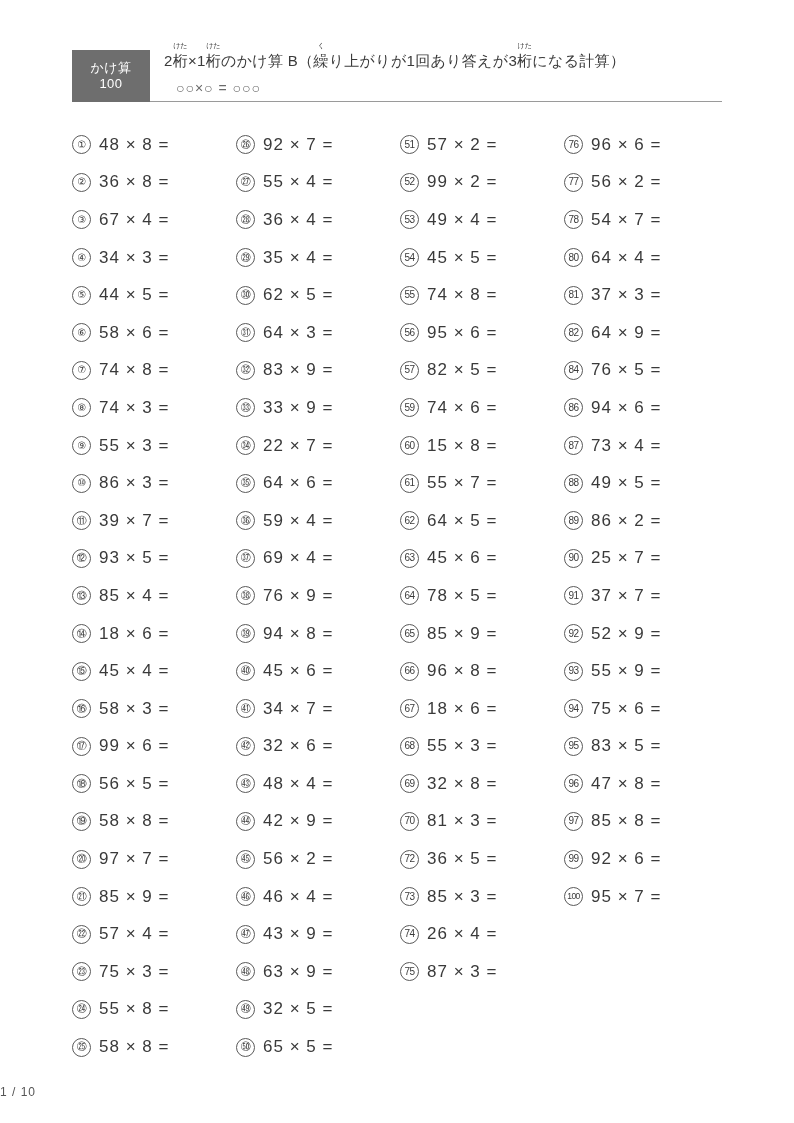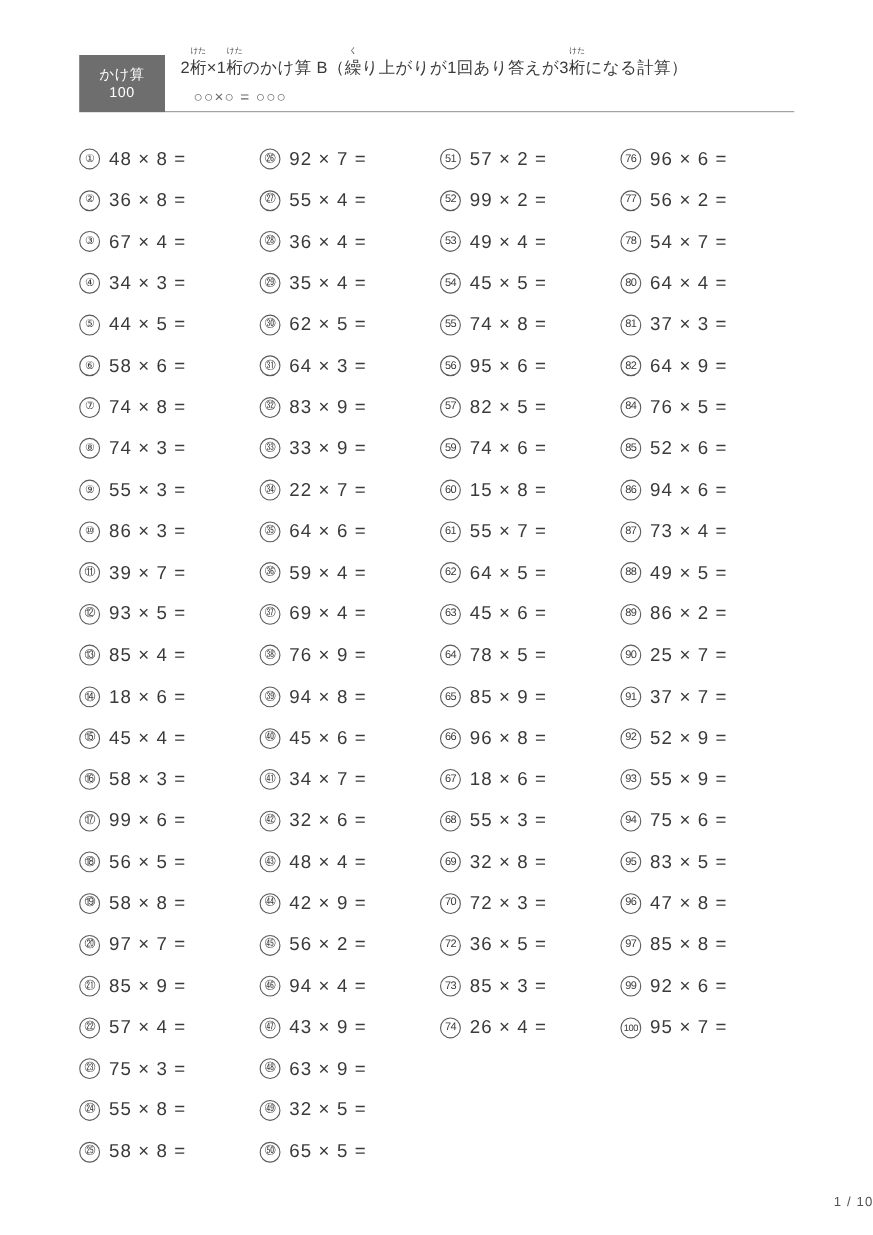--- a/index.html
+++ b/index.html
@@ -136,21 +136,21 @@
     height: 1123px;
     overflow: hidden;
   }
 
   
   .footer {
     position: absolute;
     left: 0;
     top: 1085px;
     width: 794px;
-    text-align: right;
+    text-align: left;
     font-size: 12px;
     color: #555555;
     letter-spacing: 1px;
   }
 </style>
 </head>
 <body>
 
 <div class="page">
   <div class="clip">
@@ -347,21 +347,21 @@
           <div class="prob">
             <span class="num">㊹</span>
             <span class="expr">42 × 9 =</span>
           </div>
           <div class="prob">
             <span class="num">㊺</span>
             <span class="expr">56 × 2 =</span>
           </div>
           <div class="prob">
             <span class="num">㊻</span>
-            <span class="expr">94 × 4 =</span>
+            <span class="expr">46 × 4 =</span>
           </div>
           <div class="prob">
             <span class="num">㊼</span>
             <span class="expr">43 × 9 =</span>
           </div>
           <div class="prob">
             <span class="num">㊽</span>
             <span class="expr">63 × 9 =</span>
           </div>
           <div class="prob">
@@ -441,34 +441,38 @@
           <div class="prob">
             <span class="num">68</span>
             <span class="expr">55 × 3 =</span>
           </div>
           <div class="prob">
             <span class="num">69</span>
             <span class="expr">32 × 8 =</span>
           </div>
           <div class="prob">
             <span class="num">70</span>
-            <span class="expr">72 × 3 =</span>
+            <span class="expr">81 × 3 =</span>
           </div>
           <div class="prob">
             <span class="num">72</span>
             <span class="expr">36 × 5 =</span>
           </div>
           <div class="prob">
             <span class="num">73</span>
             <span class="expr">85 × 3 =</span>
           </div>
           <div class="prob">
             <span class="num">74</span>
             <span class="expr">26 × 4 =</span>
           </div>
+          <div class="prob">
+            <span class="num">75</span>
+            <span class="expr">87 × 3 =</span>
+          </div>
         </div>
       <div class="col">
           <div class="prob">
             <span class="num">76</span>
             <span class="expr">96 × 6 =</span>
           </div>
           <div class="prob">
             <span class="num">77</span>
             <span class="expr">56 × 2 =</span>
           </div>
@@ -484,24 +488,20 @@
             <span class="num">81</span>
             <span class="expr">37 × 3 =</span>
           </div>
           <div class="prob">
             <span class="num">82</span>
             <span class="expr">64 × 9 =</span>
           </div>
           <div class="prob">
             <span class="num">84</span>
             <span class="expr">76 × 5 =</span>
-          </div>
-          <div class="prob">
-            <span class="num">85</span>
-            <span class="expr">52 × 6 =</span>
           </div>
           <div class="prob">
             <span class="num">86</span>
             <span class="expr">94 × 6 =</span>
           </div>
           <div class="prob">
             <span class="num">87</span>
             <span class="expr">73 × 4 =</span>
           </div>
           <div class="prob">

